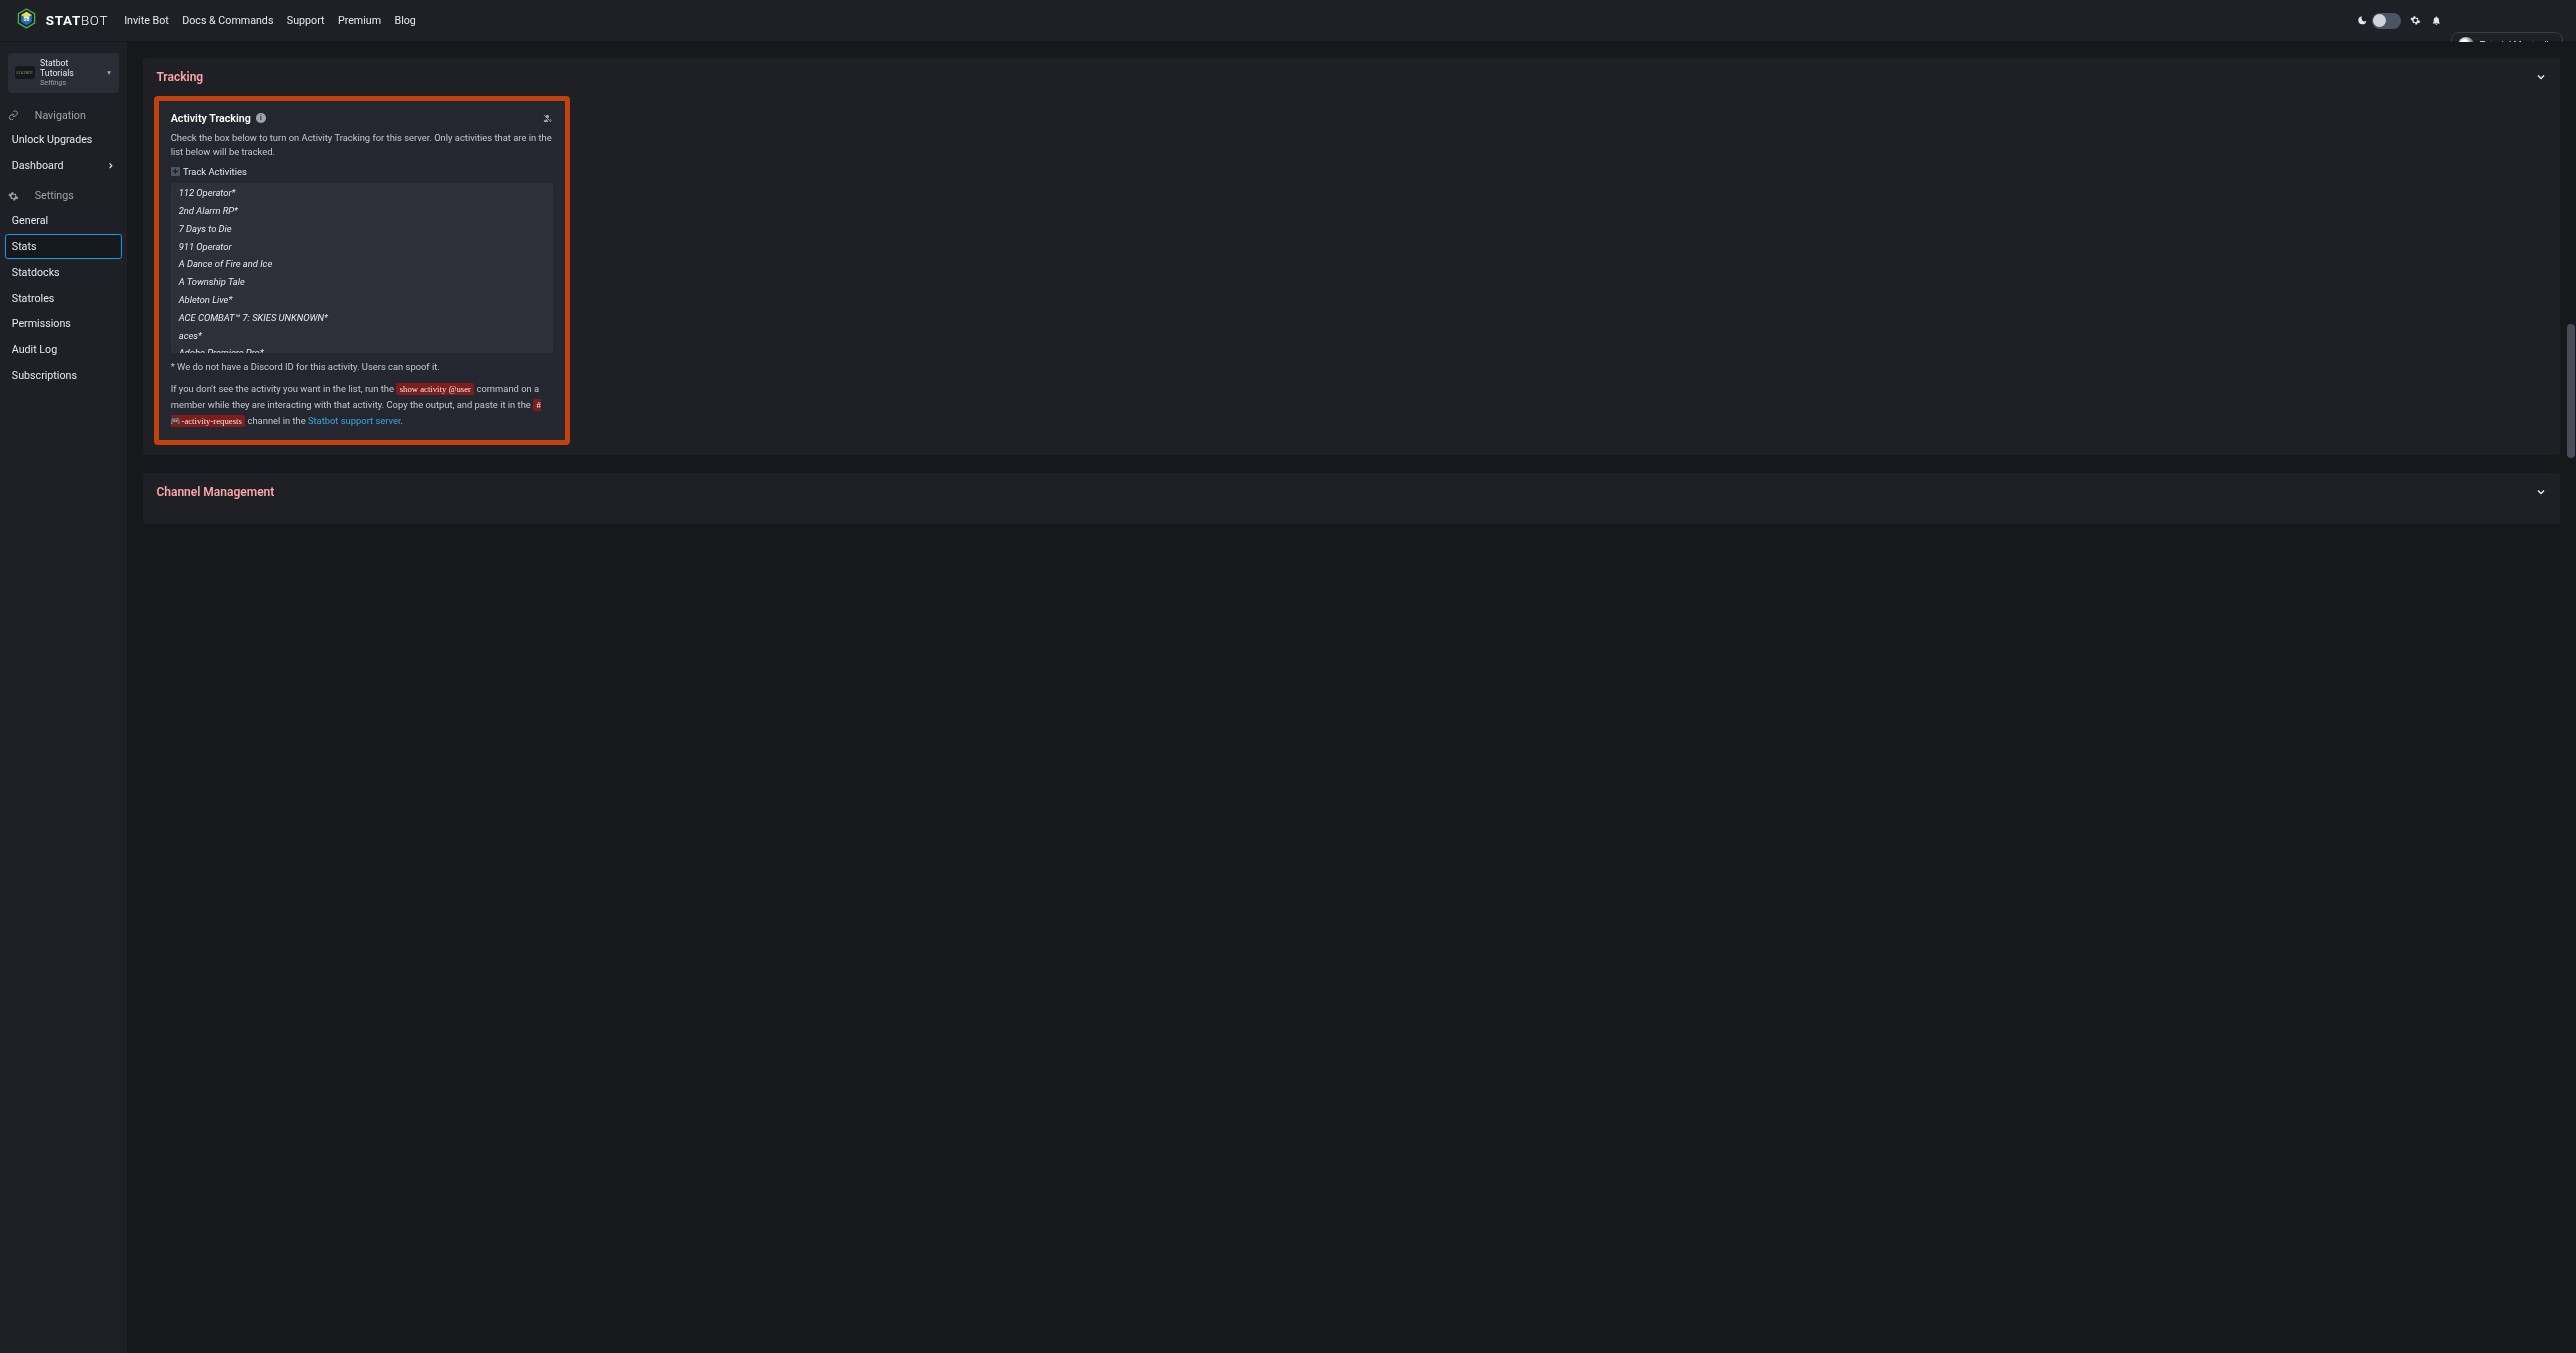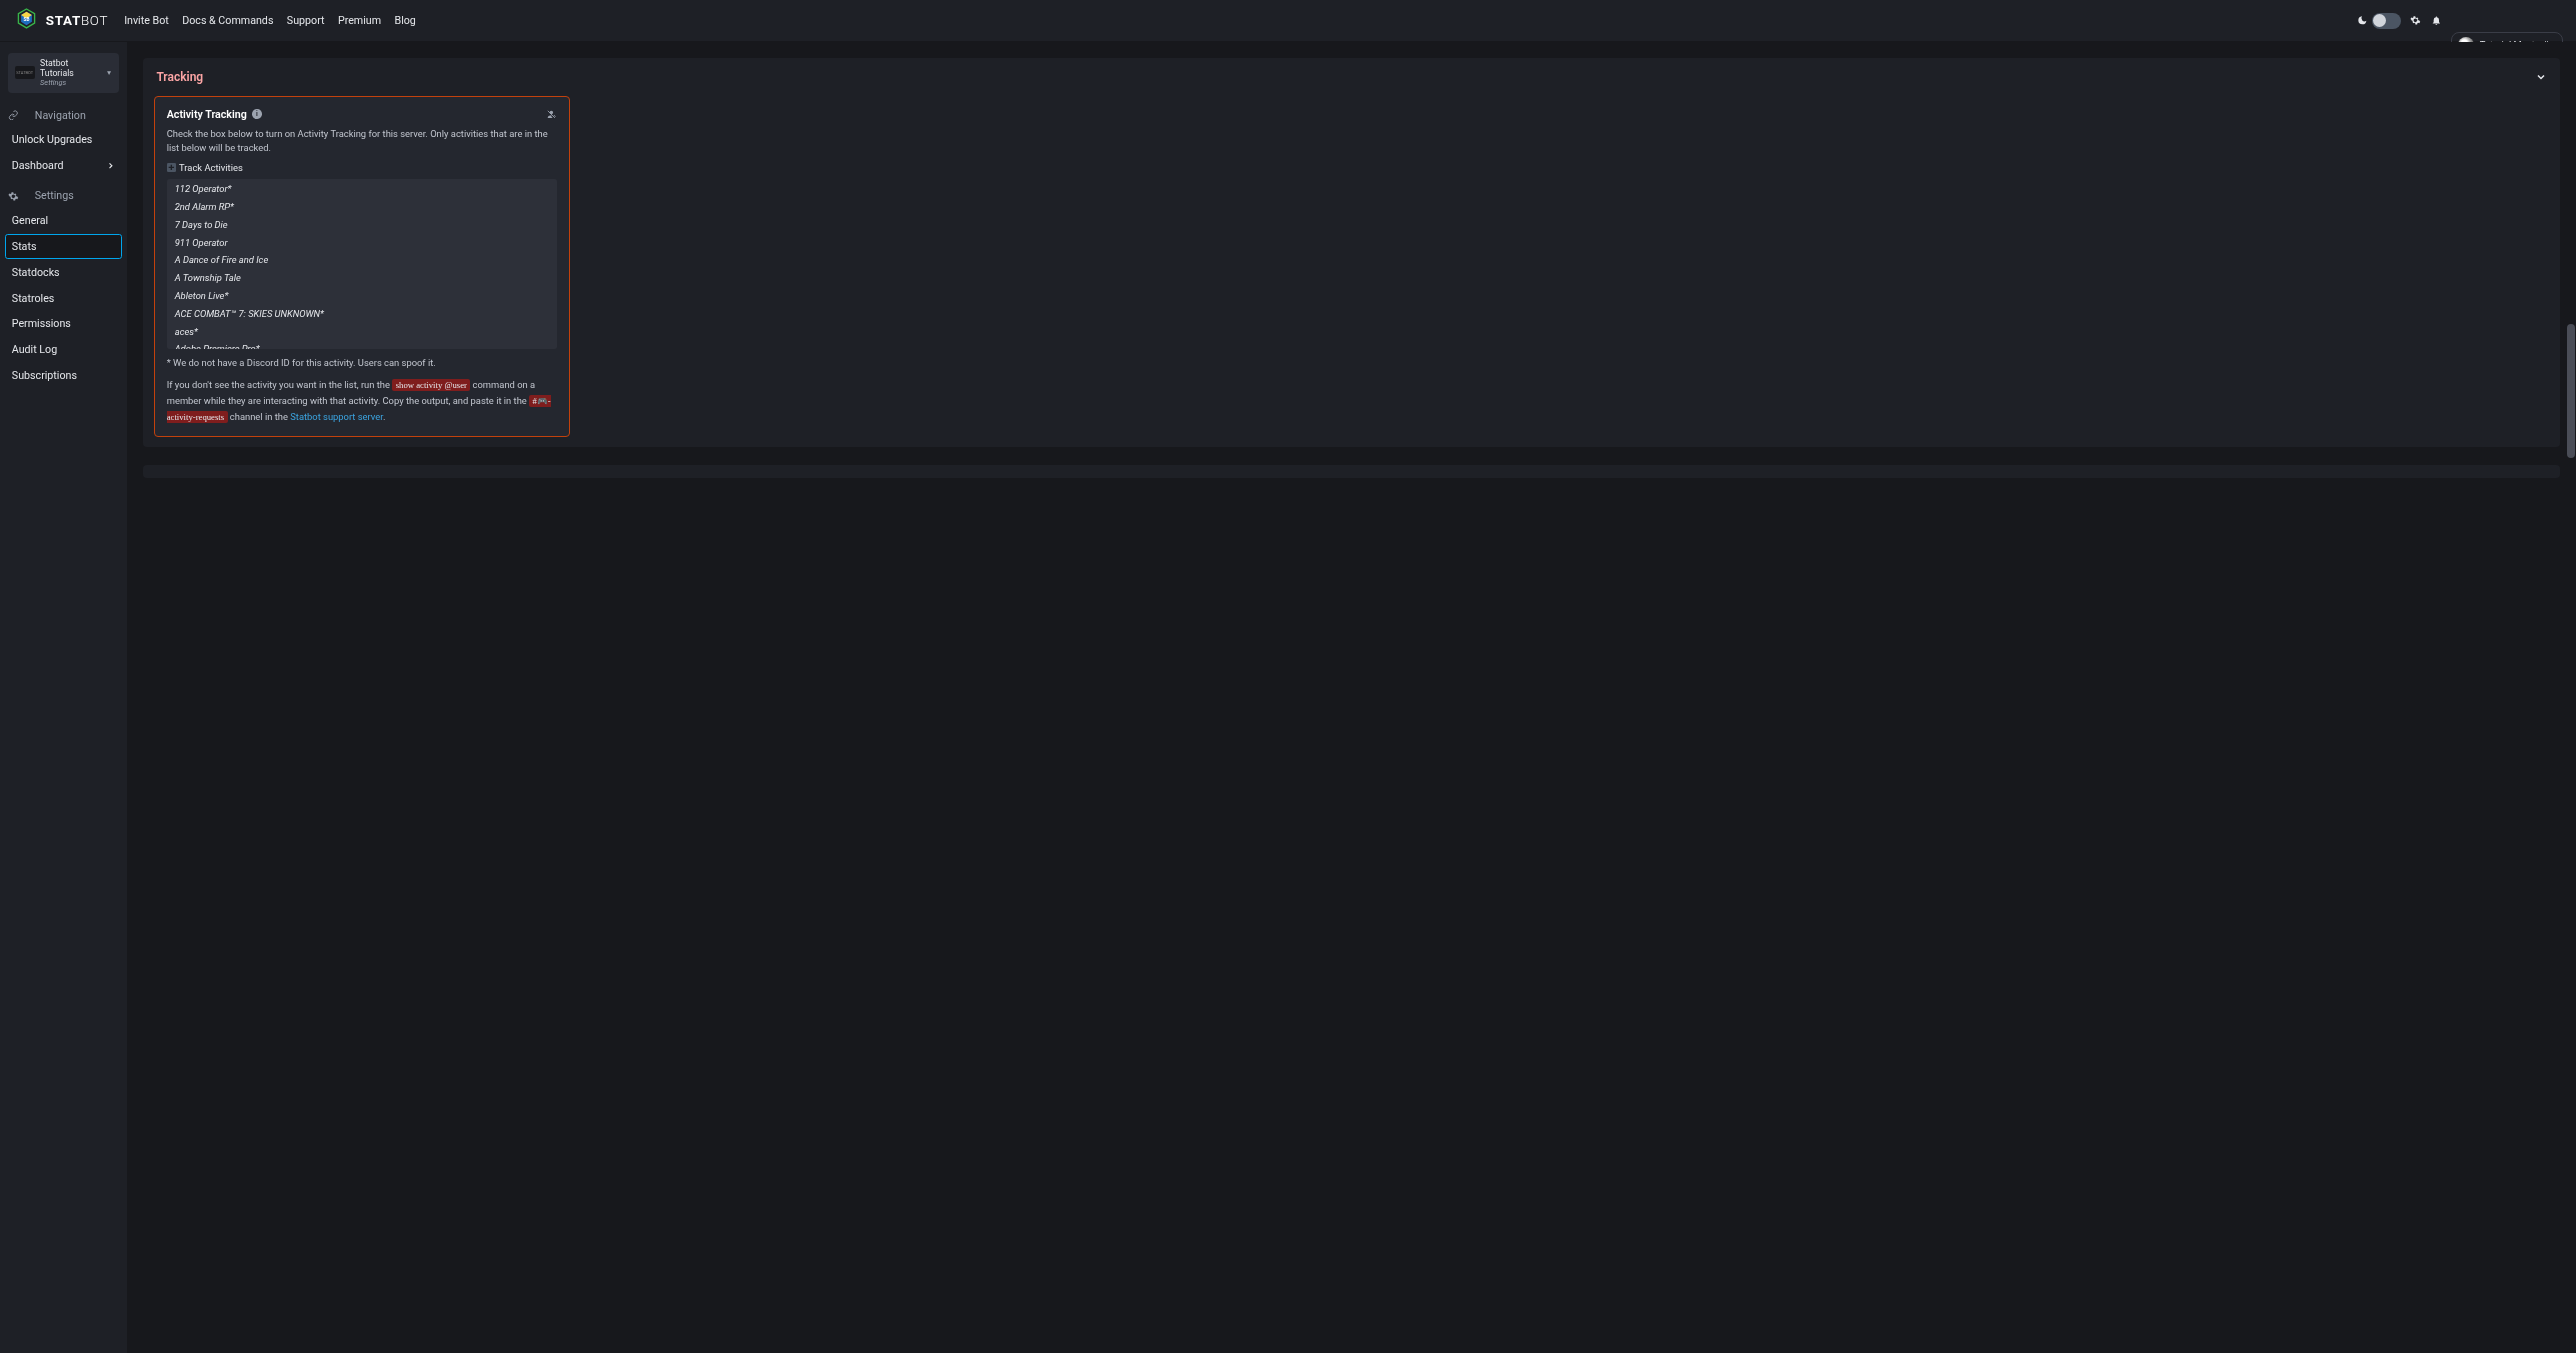--- a/index.html
+++ b/index.html
@@ -172,21 +172,21 @@
 .panel-title {
   font-size: 12px;
   font-weight: 600;
   color: #fca5a5;
 }
 .panel-chevron { color: #e5e7eb; }
 .panel-body {
   padding: 0 10.7px 10.7px 10.7px;
 }
 .card {
-  border: 1px solid #c2410c;
+  border: 5px solid #c2410c;
   border-radius: 4px;
   background: #24272f;
   padding: 10.7px 12px;
   max-width: 416px;
 }
 .card-head {
   display: flex;
   align-items: center;
   justify-content: space-between;
   margin-bottom: 6.7px;
@@ -438,20 +438,26 @@
             </div>
           <p class="footnote">* We do not have a Discord ID for this activity. Users can spoof it.</p>
           <p class="footnote">
             <span>If you don't see the activity you want in the list, run the </span><span class="code">show activity @user</span><span> command on a member while they are interacting with that activity. Copy the output, and paste it in the </span><span class="code">#🎮-activity-requests</span><span>  channel in the </span><span class="link">Statbot support server</span><span>.</span>
           </p>
         </div>
       </div>
     </section>
 
     <section class="panel">
+      <div class="panel-header">
+        <div class="panel-title">Channel Management</div>
+        <svg class="panel-chevron" width="12" height="12" viewBox="0 0 24 24" fill="none" stroke="currentColor" stroke-width="3">
+            <path d="M6 9l6 6 6-6"></path>
+          </svg>
+      </div>
       <div class="panel-body" style="height:13.4px;"></div>
     </section>
 
   </main>
 </div>
 
 <div class="scrollbar-main">
   <div class="scrollbar-thumb"></div>
 </div>
 

